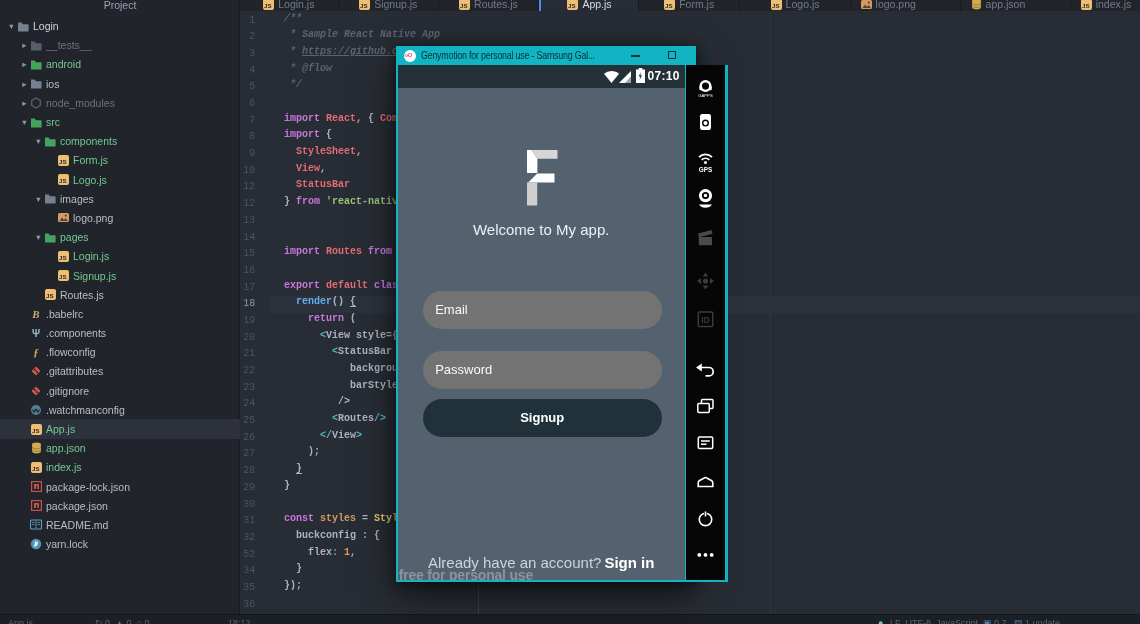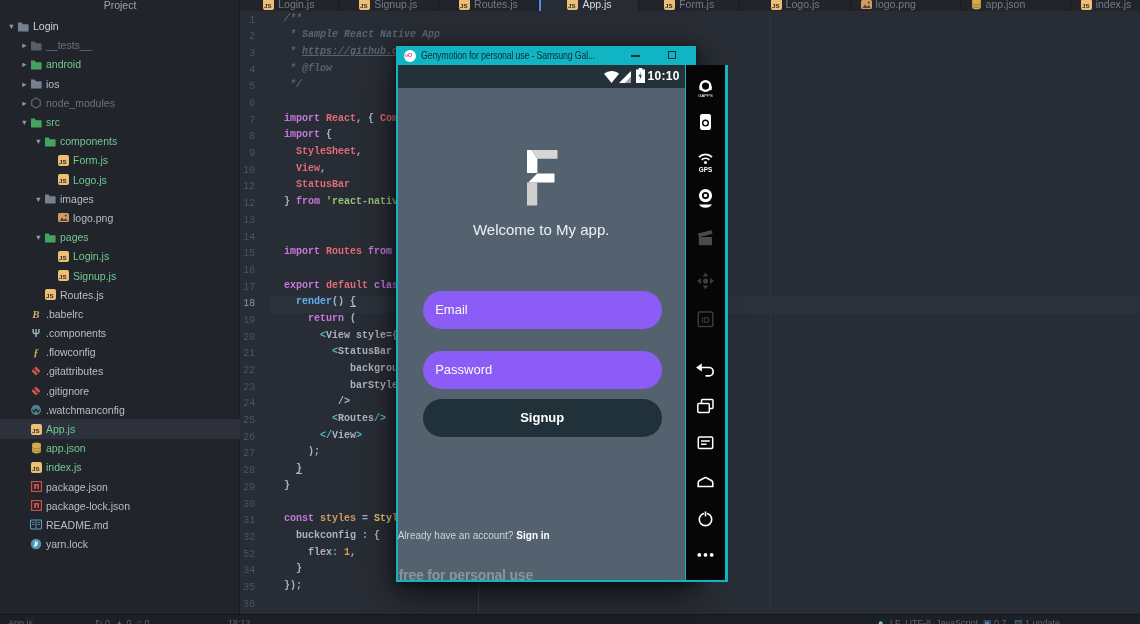--- a/index.html
+++ b/index.html
@@ -55,23 +55,23 @@
 #gclose:after{transform:rotate(-45deg)}
 #gbody{position:absolute;left:0;top:19px;width:331.5px;height:517px;background:#10b4c2;padding:0 1.7px 1.7px 1.7px}
 #gin{position:relative;width:100%;height:100%;display:flex}
 #app{position:relative;width:287px;height:100%;background:#53626e;overflow:hidden}
 #abar{position:absolute;left:0;top:0;width:100%;height:22.5px;background:#253138}
 #atime{position:absolute;right:5px;top:4px;font-size:12px;font-weight:bold;color:#fff;letter-spacing:0.3px}
 #gdiv{width:1.6px;height:100%;background:#10b4c2;flex:none}
 #gside{position:relative;width:39.2px;height:100%;background:#060606;flex:none}
 
 #welc{position:absolute;left:0;top:155.5px;width:100%;text-align:center;font-size:15px;color:#edf1f2}
-.pill{position:absolute;left:25px;width:239px;height:37.5px;border-radius:19px;background:#8b5cf6;color:#f7fafb;font-size:13px;line-height:37.5px;padding-left:12.5px}
+.pill{position:absolute;left:25px;width:239px;height:37.5px;border-radius:19px;background:#737373;color:#f7fafb;font-size:13px;line-height:37.5px;padding-left:12.5px}
 #btn{position:absolute;left:25px;top:333.5px;width:239px;height:38px;border-radius:19px;background:#20313a;color:#fff;font-size:13px;font-weight:bold;text-align:center;line-height:38px}
-#already{position:absolute;left:0;top:465px;width:100%;text-align:left;font-size:10px;color:#ccd5da}
+#already{position:absolute;left:0;top:489px;width:100%;text-align:center;font-size:15px;color:#ccd5da}
 #already b{color:#fff;margin-left:3px}
 #wmark{position:absolute;left:1px;top:502px;font-size:14px;font-weight:bold;color:rgba(195,205,212,.48);letter-spacing:-0.2px;white-space:nowrap}
 </style></head>
 <body>
 <div id="stage">
   <div id="tree">
     <div id="ptitle">Project</div>
     <div id="rows">
 <div class="trow" style="padding-left:6px">
           <span class="arr">▾</span>
@@ -302,31 +302,31 @@
           <span style="color:#73c990">index.js</span>
         </div>
 <div class="trow" style="padding-left:19px">
           <span class="arr"></span>
           <span class="fic">
             <svg width="11" height="11" viewBox="0 0 11 11">
               <rect x="0.6" y="0.6" width="9.8" height="9.8" fill="none" stroke="#c3524a" stroke-width="1.2"></rect>
               <path d="M3 8V3h5v5H6.2V4.8H5V8z" fill="#c3524a"></path>
             </svg>
           </span>
-          <span style="color:#b7bec9">package.json</span>
+          <span style="color:#b7bec9">package-lock.json</span>
         </div>
 <div class="trow" style="padding-left:19px">
           <span class="arr"></span>
           <span class="fic">
             <svg width="11" height="11" viewBox="0 0 11 11">
               <rect x="0.6" y="0.6" width="9.8" height="9.8" fill="none" stroke="#c3524a" stroke-width="1.2"></rect>
               <path d="M3 8V3h5v5H6.2V4.8H5V8z" fill="#c3524a"></path>
             </svg>
           </span>
-          <span style="color:#b7bec9">package-lock.json</span>
+          <span style="color:#b7bec9">package.json</span>
         </div>
 <div class="trow" style="padding-left:19px">
           <span class="arr"></span>
           <span class="fic">
             <svg width="12" height="11" viewBox="0 0 12 11">
               <rect x="0.5" y="1" width="11" height="9" rx="1" fill="none" stroke="#5d9ec9" stroke-width="1.1"></rect>
               <path d="M6 1.5v8" stroke="#5d9ec9" stroke-width="0.9"></path>
               <path d="M2 3.5h2.5M2 5.5h2.5M7.5 3.5H10M7.5 5.5H10" stroke="#5d9ec9" stroke-width="0.8"></path>
             </svg>
           </span>
@@ -514,21 +514,21 @@
                 <path d="M7.5 13L0 3.8A11.7 11.7 0 0 1 7.5 1c2.9 0 5.5 1 7.5 2.8z" fill="#fff"></path>
               </svg>
           <svg style="position:absolute;right:54px;top:5px" width="12" height="13" viewBox="0 0 12 13">
                 <path d="M12 13H0L12 1z" fill="#fff"></path>
                 <path d="M12 13H6L12 6.2z" fill="#9aa5ab"></path>
               </svg>
           <svg style="position:absolute;right:39.4px;top:3px" width="9" height="15" viewBox="0 0 9 15">
                 <path d="M2.7 1.5V0h3.6v1.5H9V15H0V1.5z" fill="#fff"></path>
                 <path d="M4.9 4L2.6 8.5h1.6L3.6 12l2.4-4.7H4.3z" fill="#253138"></path>
               </svg>
-          <div id="atime">10:10</div>
+          <div id="atime">07:10</div>
         </div>
         <svg style="position:absolute;left:129px;top:84.7px" width="31" height="56" viewBox="0 0 31 56">
           <polygon points="4.5,0 30.5,0 30.5,8.8 10.2,8.8" fill="#d6d6d6"></polygon>
           <polygon points="0,0 4.5,0 10.2,8.8 10.2,23 0,23" fill="#ffffff"></polygon>
           <polygon points="0,0 0,23 10.2,23 10.2,8.8" fill="#ffffff"></polygon>
           <polygon points="10.2,23.6 27.5,23.6 27.5,32.4 1.2,32.4" fill="#ffffff"></polygon>
           <polygon points="0,32.4 10.2,32.4 10.2,55.5 0,55.5" fill="#cfcfcf"></polygon>
         </svg>
         <div id="welc">Welcome to My app.</div>
         <div class="pill" style="top:226px">Email</div>

